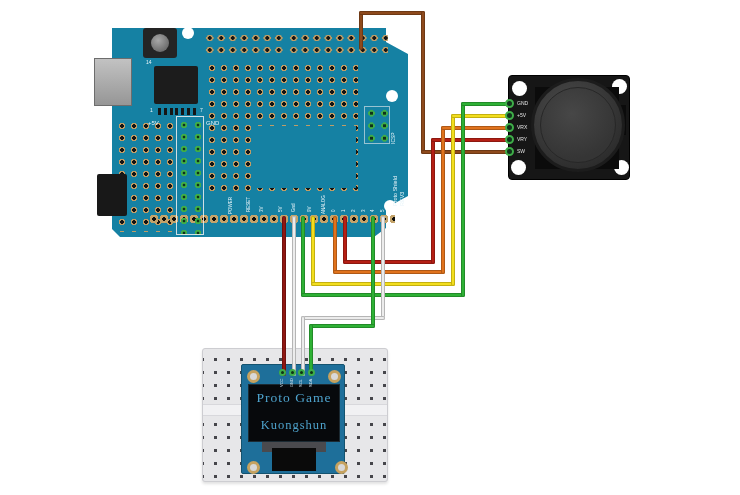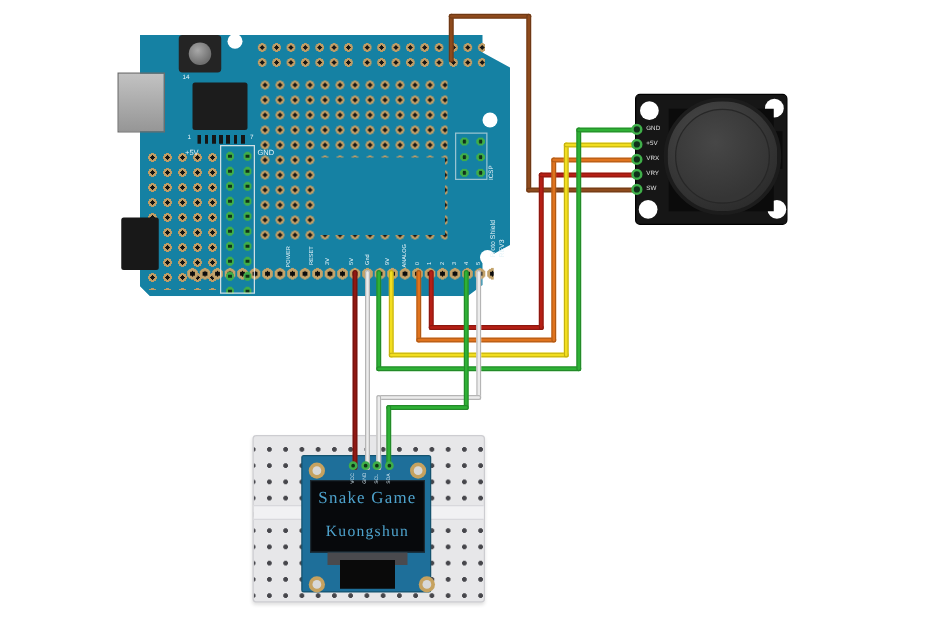--- a/index.html
+++ b/index.html
@@ -105,21 +105,21 @@
 
   <div class="abs bboard"></div>
   <div class="abs" style="left:203px;top:404px;width:184px;height:12px;background:#f1f1f3;border-top:1px solid #d8d8dc;border-bottom:1px solid #d8d8dc;box-sizing:border-box;z-index:1;"></div>
 
   <div class="abs" style="left:241px;top:364px;width:104px;height:110px;background:var(--oled-pcb,#1e6f9a);border:1px solid #14536f;border-radius:2px;box-sizing:border-box;z-index:3;">
     <div class="abs screw" style="left:5px;top:5px;"></div>
     <div class="abs screw" style="left:86px;top:5px;"></div>
     <div class="abs screw" style="left:5px;top:96px;"></div>
     <div class="abs screw" style="left:93px;top:96px;"></div>
     <div class="abs" style="left:6px;top:19px;width:92px;height:58px;background:#07090c;border:1px solid #1b2a33;box-sizing:border-box;z-index:4;">
-      <div class="oled-text" style="top:5px;font-size:13.5px;">Snake Game</div>
+      <div class="oled-text" style="top:5px;font-size:13.5px;">Proto Game</div>
       <div class="oled-text" style="top:33px;font-size:12.5px;">Kuongshun</div>
     </div>
     <div class="abs" style="left:20px;top:77px;width:64px;height:10px;background:#4a4a4e;z-index:4;"></div>
     <div class="abs" style="left:30px;top:83px;width:44px;height:23px;background:#0a0a0a;z-index:5;"></div>
   </div>
 
   <div class="abs oled-pin" style="left:279px;top:369px;"></div>
   <div class="abs oled-pin" style="left:289px;top:369px;"></div>
   <div class="abs oled-pin" style="left:298px;top:369px;"></div>
   <div class="abs oled-pin" style="left:308px;top:369px;"></div>

